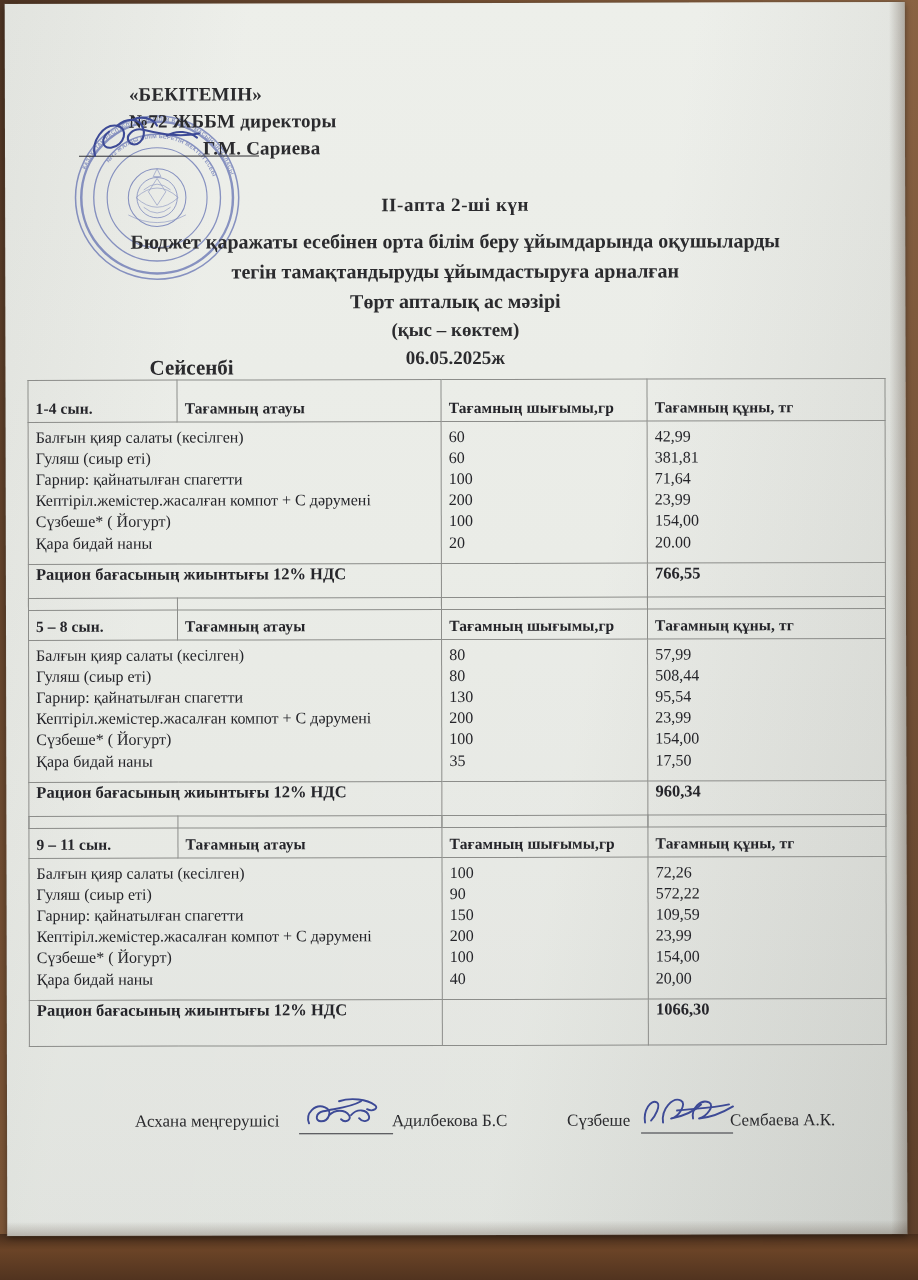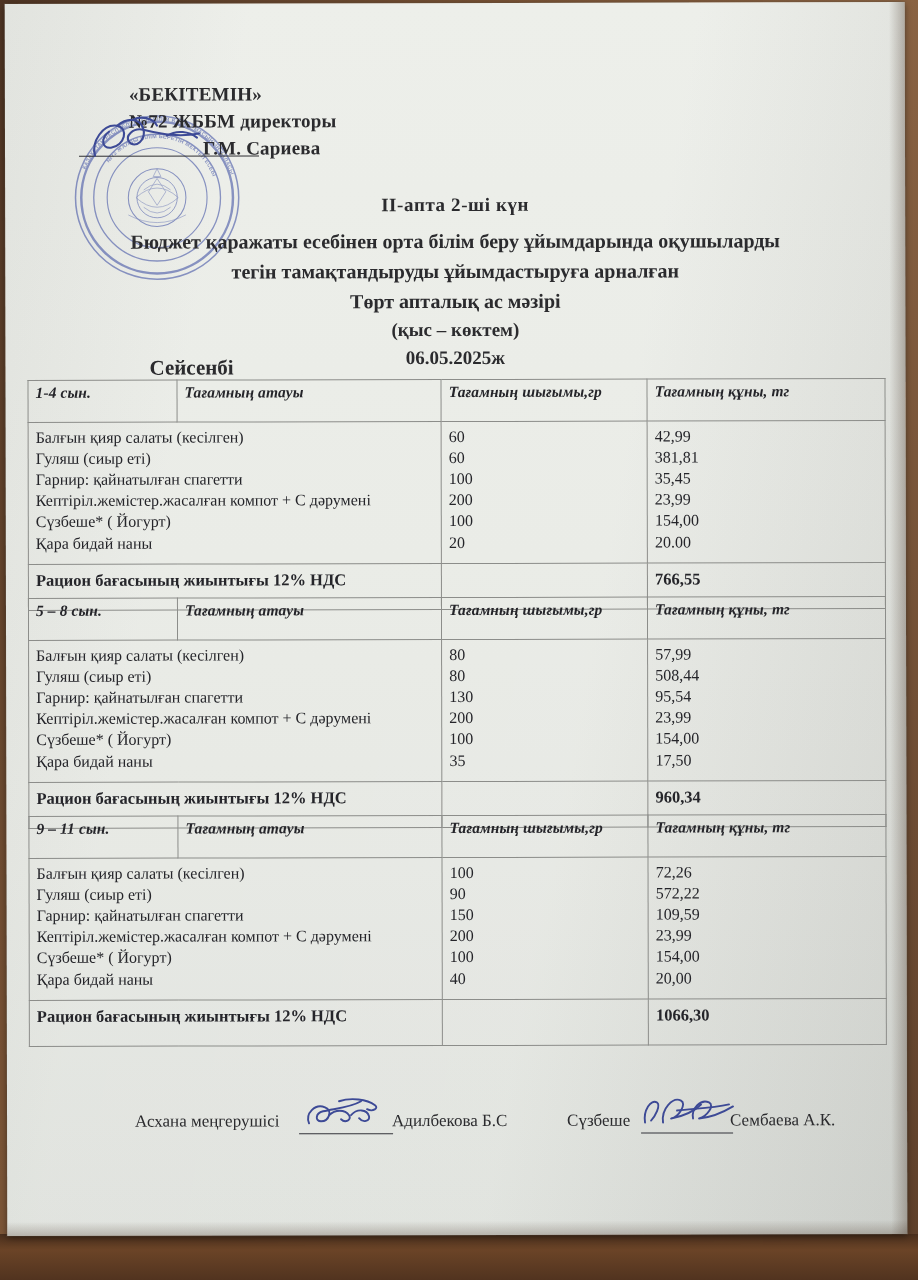--- a/index.html
+++ b/index.html
@@ -112,23 +112,22 @@
     padding: 0 7px;
     text-align: left;
     vertical-align: top;
     font-weight: normal;
     background: transparent;
   }
   .menu-table th {
     font-weight: bold;
     font-size: 15.5px;
     height: 42px;
-    padding-top: 3px;
+    padding-top: 19px;
     letter-spacing: .1px;
-    font-style: italic;
   }
   .c-class { width: 131px; }
   .c-name  { width: 232px; border-radius: 12px; }
   .c-out   { width: 181px; }
   .c-price { width: 209px; }
 
   .dish-list td {
     padding-top: 4px;
     padding-bottom: 10px;
     font-size: 16px;
@@ -137,21 +136,20 @@
   }
   .dish-list .col-names  { }
   .dish-list .col-out    { }
   .dish-list .col-price  { }
   .dish-list div { white-space: nowrap; }
 
   .total-row td {
     height: 46px;
     font-size: 16.5px;
     font-weight: bold;
-    padding-top: 6px;
   }
   .total-row .t-val { font-weight: bold; }
 
   
   .footer {
     position: absolute;
     left: 0; top: 1108px;
     width: 900px;
     font-size: 17px;
   }
@@ -279,21 +277,21 @@
             <div>60</div>
             <div>60</div>
             <div>100</div>
             <div>200</div>
             <div>100</div>
             <div>20</div>
           </td>
           <td class="col-price">
             <div>42,99</div>
             <div>381,81</div>
-            <div>35,45</div>
+            <div>71,64</div>
             <div>23,99</div>
             <div>154,00</div>
             <div>20.00</div>
           </td>
         </tr>
         <tr class="total-row">
           <td colspan="2">Рацион бағасының жиынтығы 12% НДС</td>
           <td></td>
           <td class="t-val">766,55</td>
         </tr>

